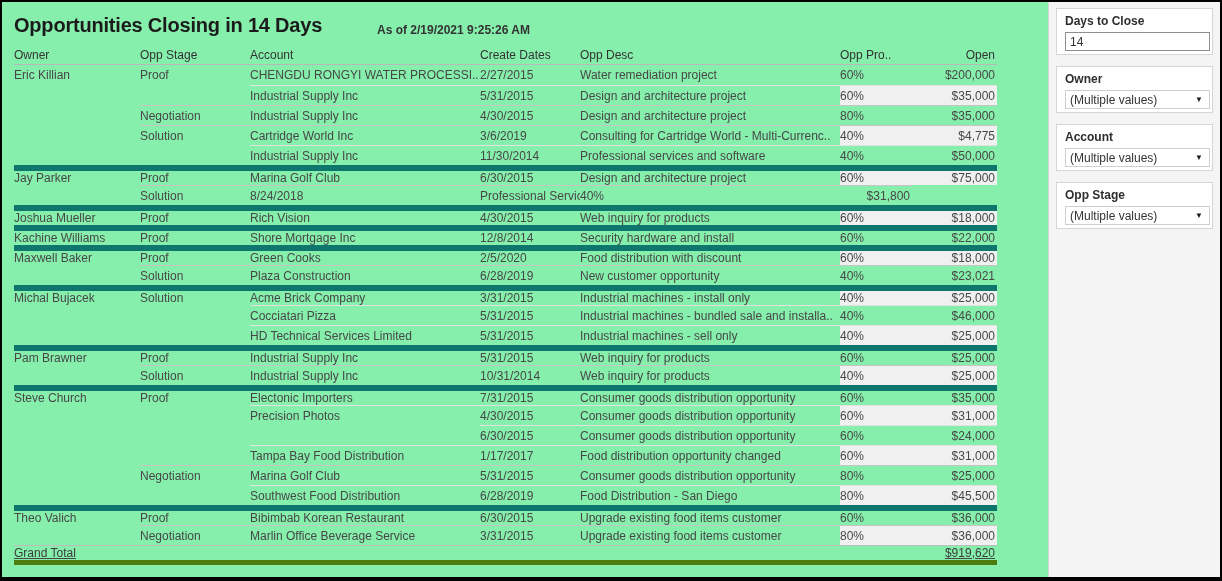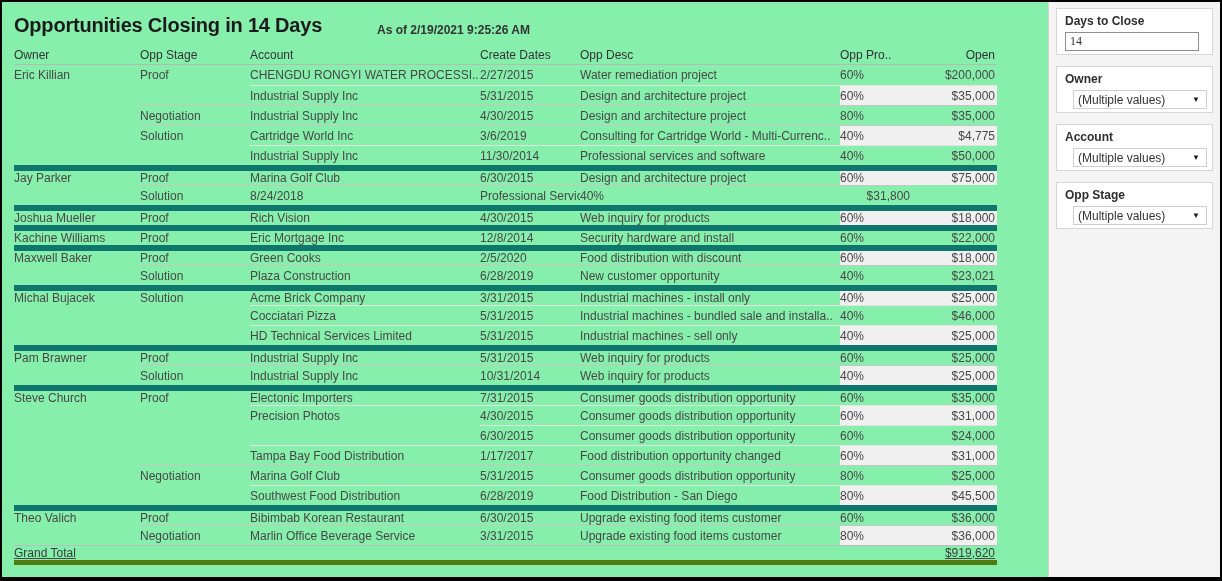--- a/index.html
+++ b/index.html
@@ -40,35 +40,34 @@
   .gt { border-top:1px solid #bdbdbd; border-bottom:5px solid #4d7c0f;text-decoration:underline; }
   .gt > div { color:#3c3c3c; }
 
   .filter-panel {
     position:absolute; top:0; bottom:0; left:1046px; right:0;
     background:#f4f4f4; border-left:1px solid #d4d4d4;
     padding:6px 7px 0 7px;
   }
   .filter-card {
     background:#fff; border:1px solid #d6d6d6;
-    height:47px; margin-bottom:11px; padding:5px 13px 6px 8px;
+    height:47px; margin-bottom:11px; padding:5px 2px 6px 8px;
   }
   .filter-label { font-size:12px; font-weight:bold; color:#2e2e2e; }
   .filter-input {
     display:block; width:100%; height:19px; margin-top:4px;
     border:1px solid #8f8f8f; background:#fff;
-    font-family:Liberation Serif, serif; font-size:12px; color:#333;
+    font-family:Liberation Sans, sans-serif; font-size:12px; color:#333;
     padding:0 0 0 4px; outline:none;
   }
   .dropdown {
     display:flex; align-items:center; justify-content:space-between;
     width:100%; height:19px; margin-top:4px;
     border:1px solid #cfcfcf; background:#fff; cursor:default;
     padding:0 6px 0 4px;
-    margin-left:8px;
   }
   .dropdown-value { font-size:12px; color:#333; white-space:nowrap; overflow:hidden; }
   .dropdown-arrow { font-size:8px; color:#1a1a1a; line-height:1; }
 </style>
 </head>
 <body>
 
 <div class="frame">
 
   <div class="title">Opportunities Closing in 14 Days</div>
@@ -153,21 +152,21 @@
     <div>Proof</div>
     <div>Rich Vision</div>
     <div>4/30/2015</div>
     <div>Web inquiry for products</div>
     <div>60%</div>
     <div class="col-open">$18,000</div>
   </div>
         <div class="tr sep-owner">
     <div>Kachine Williams</div>
     <div>Proof</div>
-    <div>Eric Mortgage Inc</div>
+    <div>Shore Mortgage Inc</div>
     <div>12/8/2014</div>
     <div>Security hardware and install</div>
     <div>60%</div>
     <div class="col-open">$22,000</div>
   </div>
         <div class="tr sep-owner band">
     <div>Maxwell Baker</div>
     <div>Proof</div>
     <div>Green Cooks</div>
     <div>2/5/2020</div>

